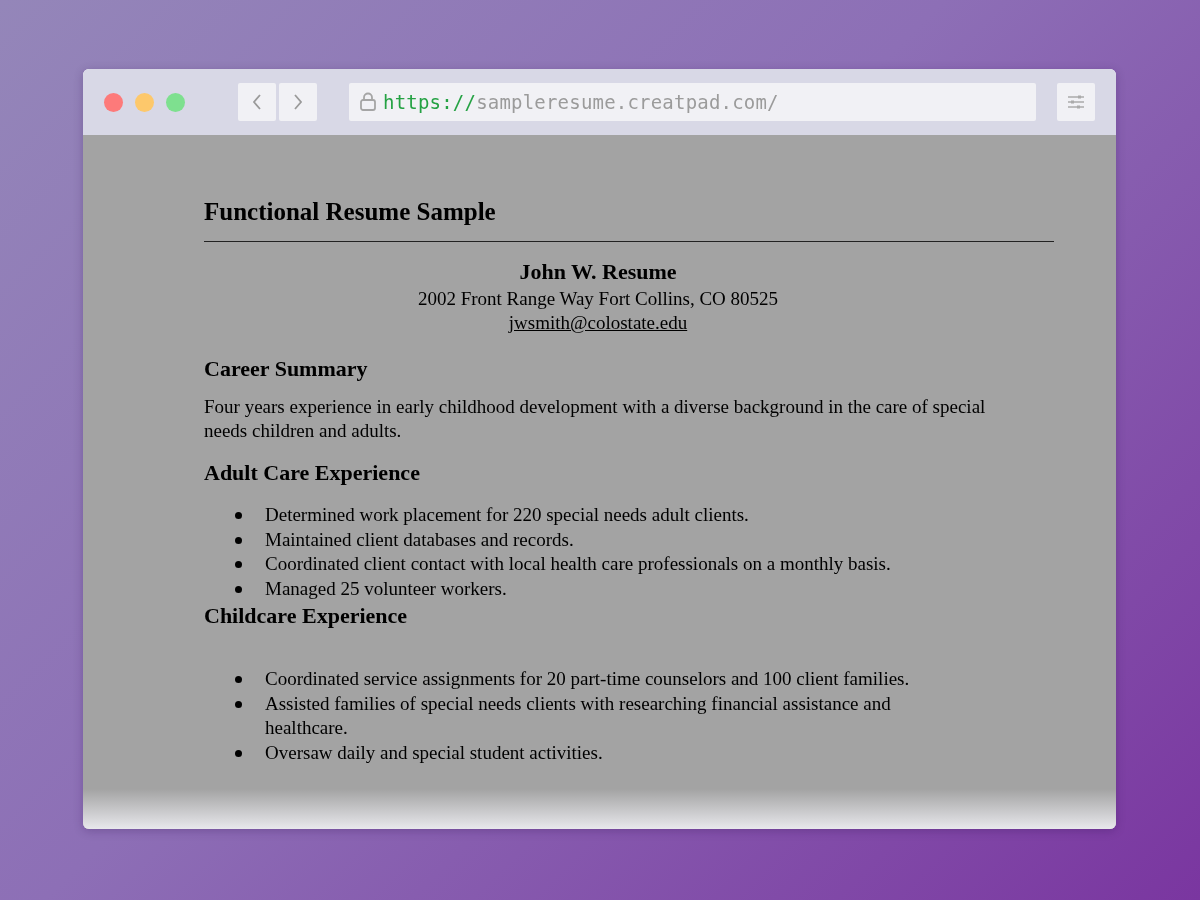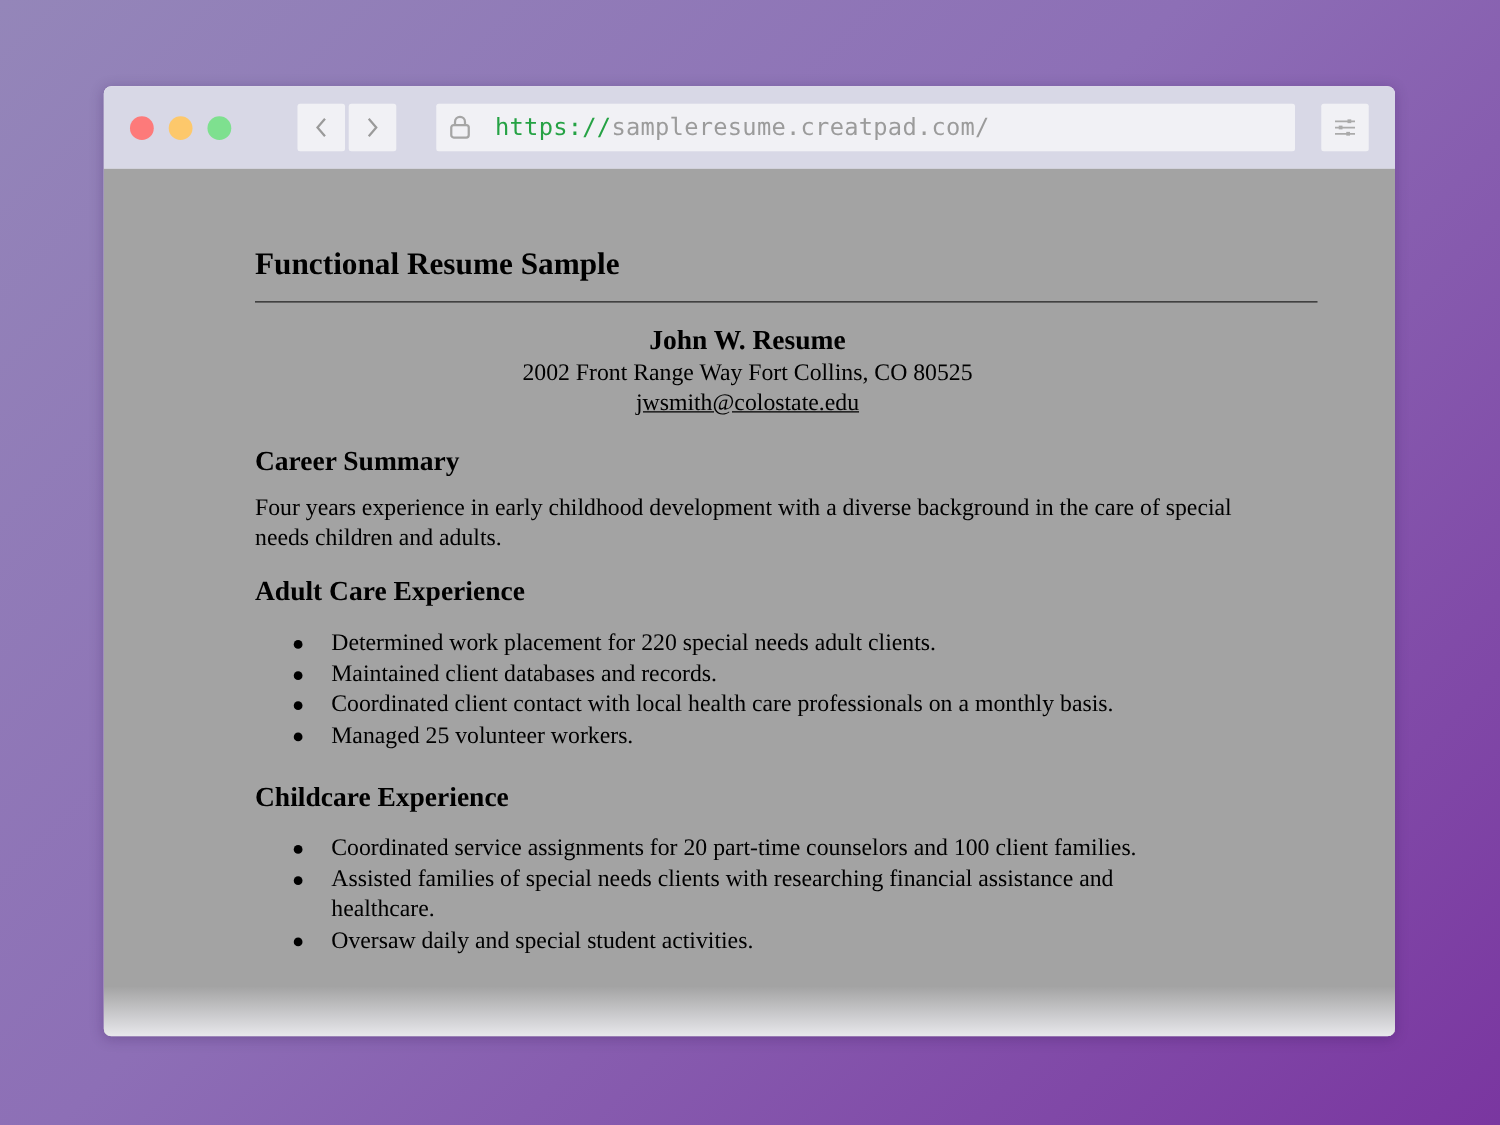--- a/index.html
+++ b/index.html
@@ -26,21 +26,21 @@
     border-radius:2px; display:flex; align-items:center; justify-content:center;
   }
   .nav-btn.back { left:155px; }
   .nav-btn.fwd { left:196px; }
   .urlbar {
     position:absolute; left:266px; top:14px; width:687px; height:38px;
     background:#f1f1f5; border-radius:2px; display:flex; align-items:center;
   }
   .urlbar .lock { margin-left:10px; width:18px; height:20px; display:flex; align-items:center; }
   .urlbar .url {
-    margin-left:19px; font-family:"DejaVu Sans Mono", monospace; font-size:19px; color:#9b9b9b;
+    margin-left:6px; font-family:"DejaVu Sans Mono", monospace; font-size:19px; color:#9b9b9b;
     letter-spacing:0.2px;
   }
   .urlbar .url .scheme { color:#25a244; }
   .menu-btn {
     position:absolute; left:974px; top:14px; width:38px; height:38px; background:#f1f1f5;
     border-radius:2px; display:flex; align-items:center; justify-content:center;
   }
   .content {
     position:absolute; left:0; top:66px; width:100%; height:694px; background:#a3a3a3; overflow:hidden;
   }
@@ -122,21 +122,21 @@
       <p class="summary">Four years experience in early childhood development with a diverse background in the care of special needs children and adults.</p>
 
       <h2 style="top:325px;">Adult Care Experience</h2>
       <ul style="top:368px;">
         <li>Determined work placement for 220 special needs adult clients.</li>
         <li>Maintained client databases and records.</li>
         <li>Coordinated client contact with local health care professionals on a monthly basis.</li>
         <li>Managed 25 volunteer workers.</li>
       </ul>
 
-      <h2 style="top:490px;">Childcare Experience</h2>
+      <h2 style="top:468px;">Childcare Experience</h2>
       <ul style="top:532px;">
         <li>Coordinated service assignments for 20 part-time counselors and 100 client families.</li>
         <li style="width:680px;">Assisted families of special needs clients with researching financial assistance and healthcare.</li>
         <li>Oversaw daily and special student activities.</li>
       </ul>
     </div>
     <div class="fade"></div>
   </div>
 </div>
 

